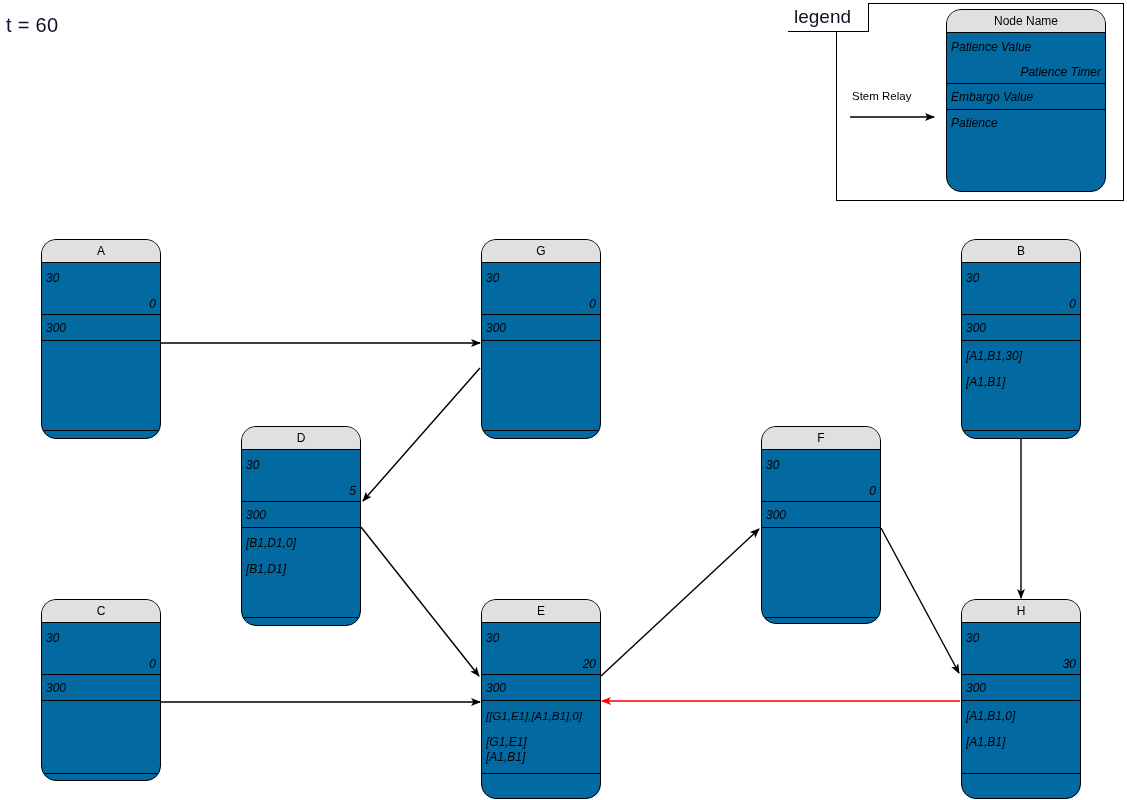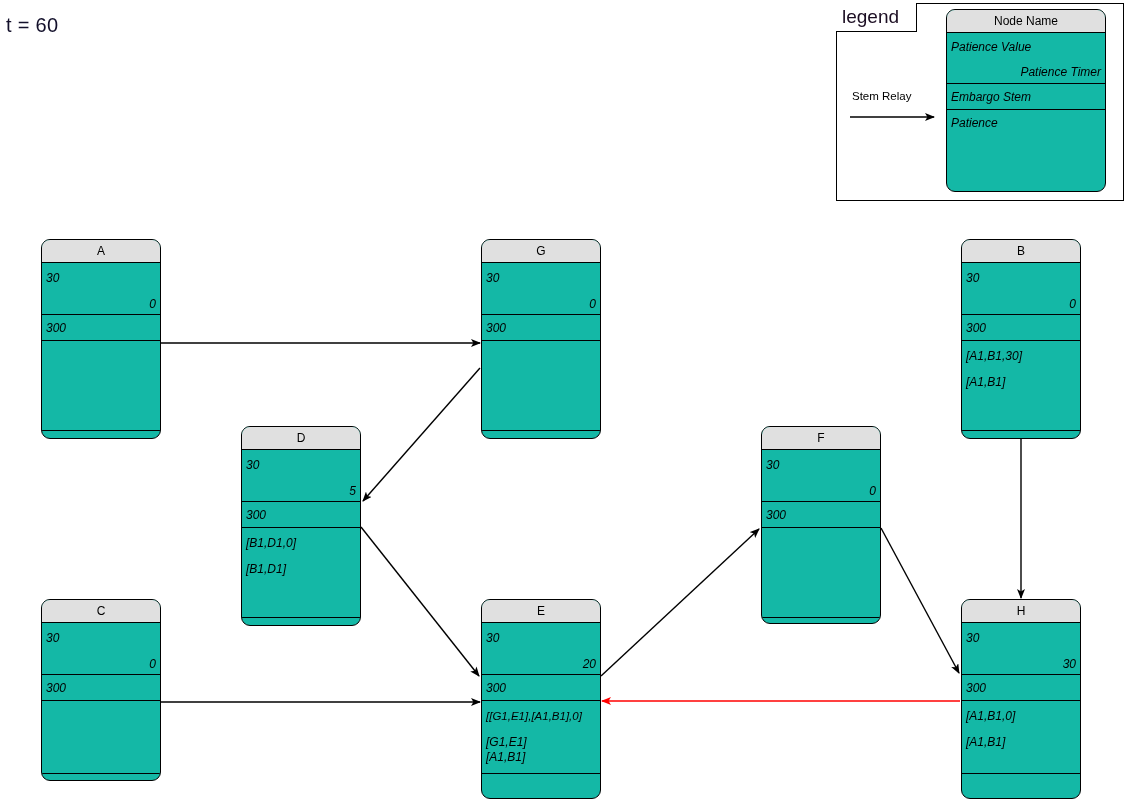--- a/index.html
+++ b/index.html
@@ -32,22 +32,22 @@
     color: #13102b;
     letter-spacing: 0.3px;
     white-space: nowrap;
   }
 
   
   .node {
     position: absolute;
     box-sizing: border-box;
     border: 1.4px solid #000000;
-    border-radius: 9px;
-    background: #14b8a6;
+    border-radius: 15px;
+    background: #0369a1;
     overflow: hidden;
   }
   .node-header {
     height: 22px;
     line-height: 22px;
     text-align: center;
     font-size: 12px;
     background: #e0e0e0;
     border-bottom: 1.4px solid #000000;
   }
@@ -80,21 +80,21 @@
     left: 836px;
     top: 3px;
     width: 288px;
     height: 198px;
     box-sizing: border-box;
     border: 1.4px solid #000000;
     background: #ffffff;
   }
   #legend-title {
     position: absolute;
-    left: 836px;
+    left: 788px;
     top: 3px;
     width: 81px;
     height: 29px;
     box-sizing: border-box;
     border: 1.4px solid #000000;
     border-left: none;
     border-top: none;
     background: #ffffff;
     font-size: 19px;
     line-height: 27px;
@@ -141,21 +141,21 @@
   <div id="legend-title">legend</div>
   <div id="legend-arrow-label">Stem Relay</div>
 
   <div class="node legend-node">
     <div class="node-header">Node Name</div>
     <div class="sec sec-patience">
       <div class="row">Patience Value</div>
       <div class="row">Patience Timer</div>
     </div>
     <div class="sec sec-embargo">
-      <div class="row">Embargo Stem</div>
+      <div class="row">Embargo Value</div>
     </div>
     <div class="sec sec-mem">
       <div class="row">Patience</div>
     </div>
   </div>
 
   <div class="node" style="left:41px; top:239px; width:120px; height:200px;">
     <div class="node-header">A</div>
     <div class="sec sec-patience">
       <div class="row">30</div>

